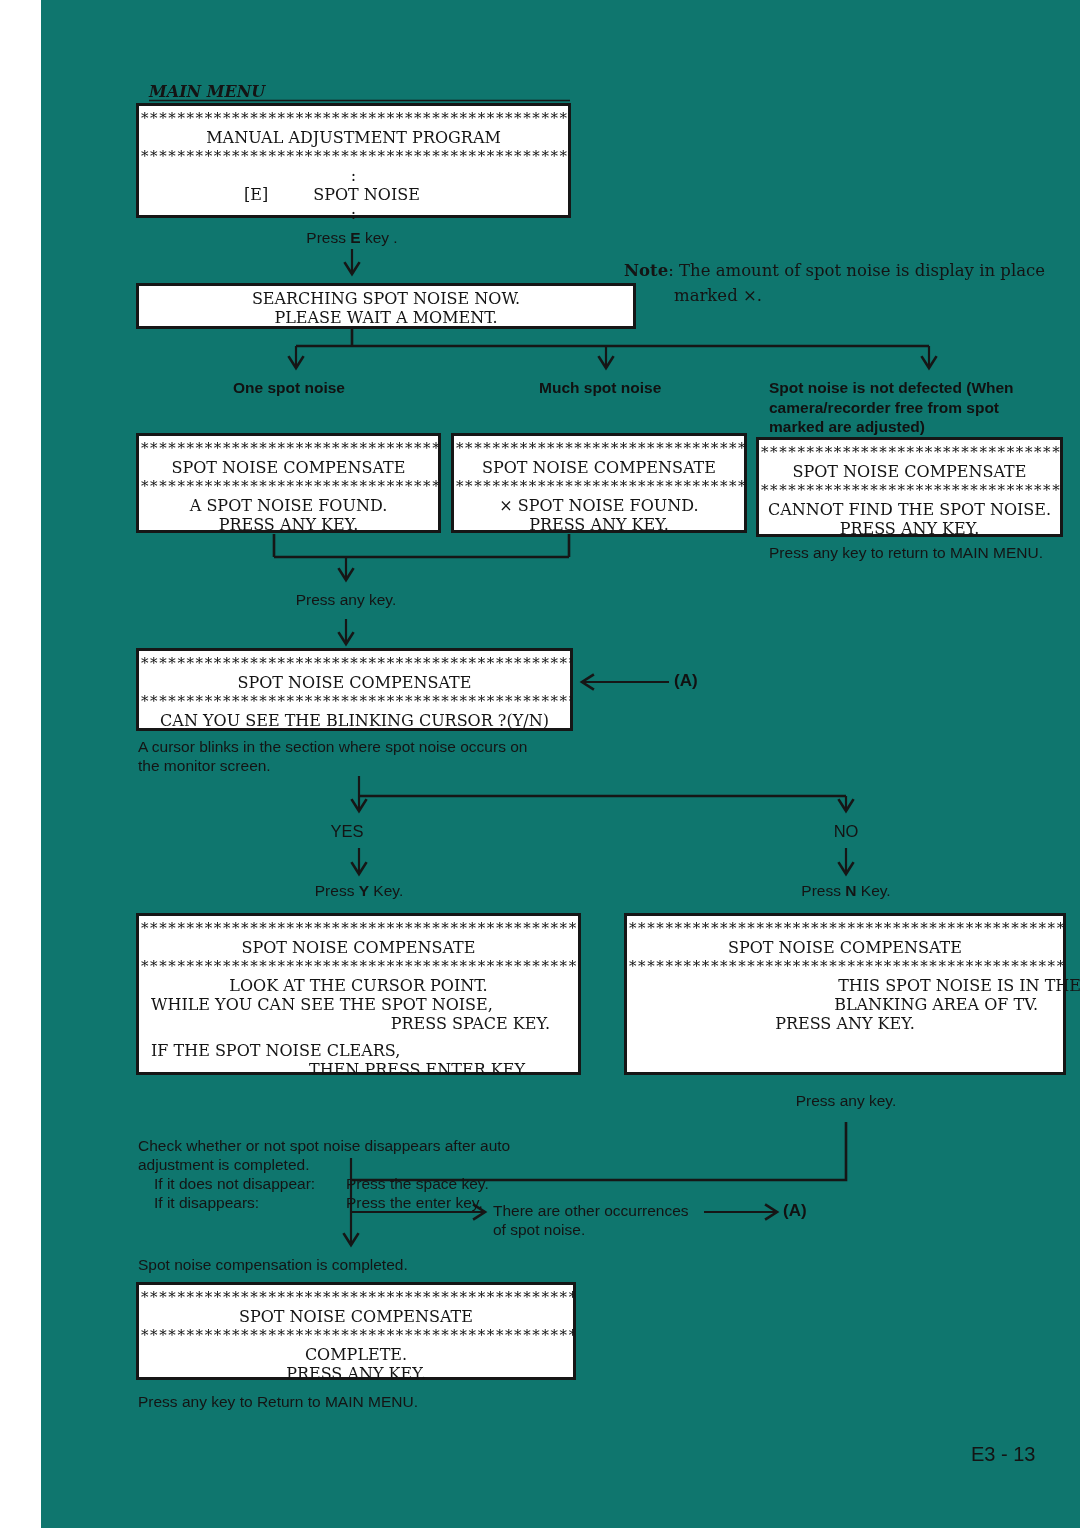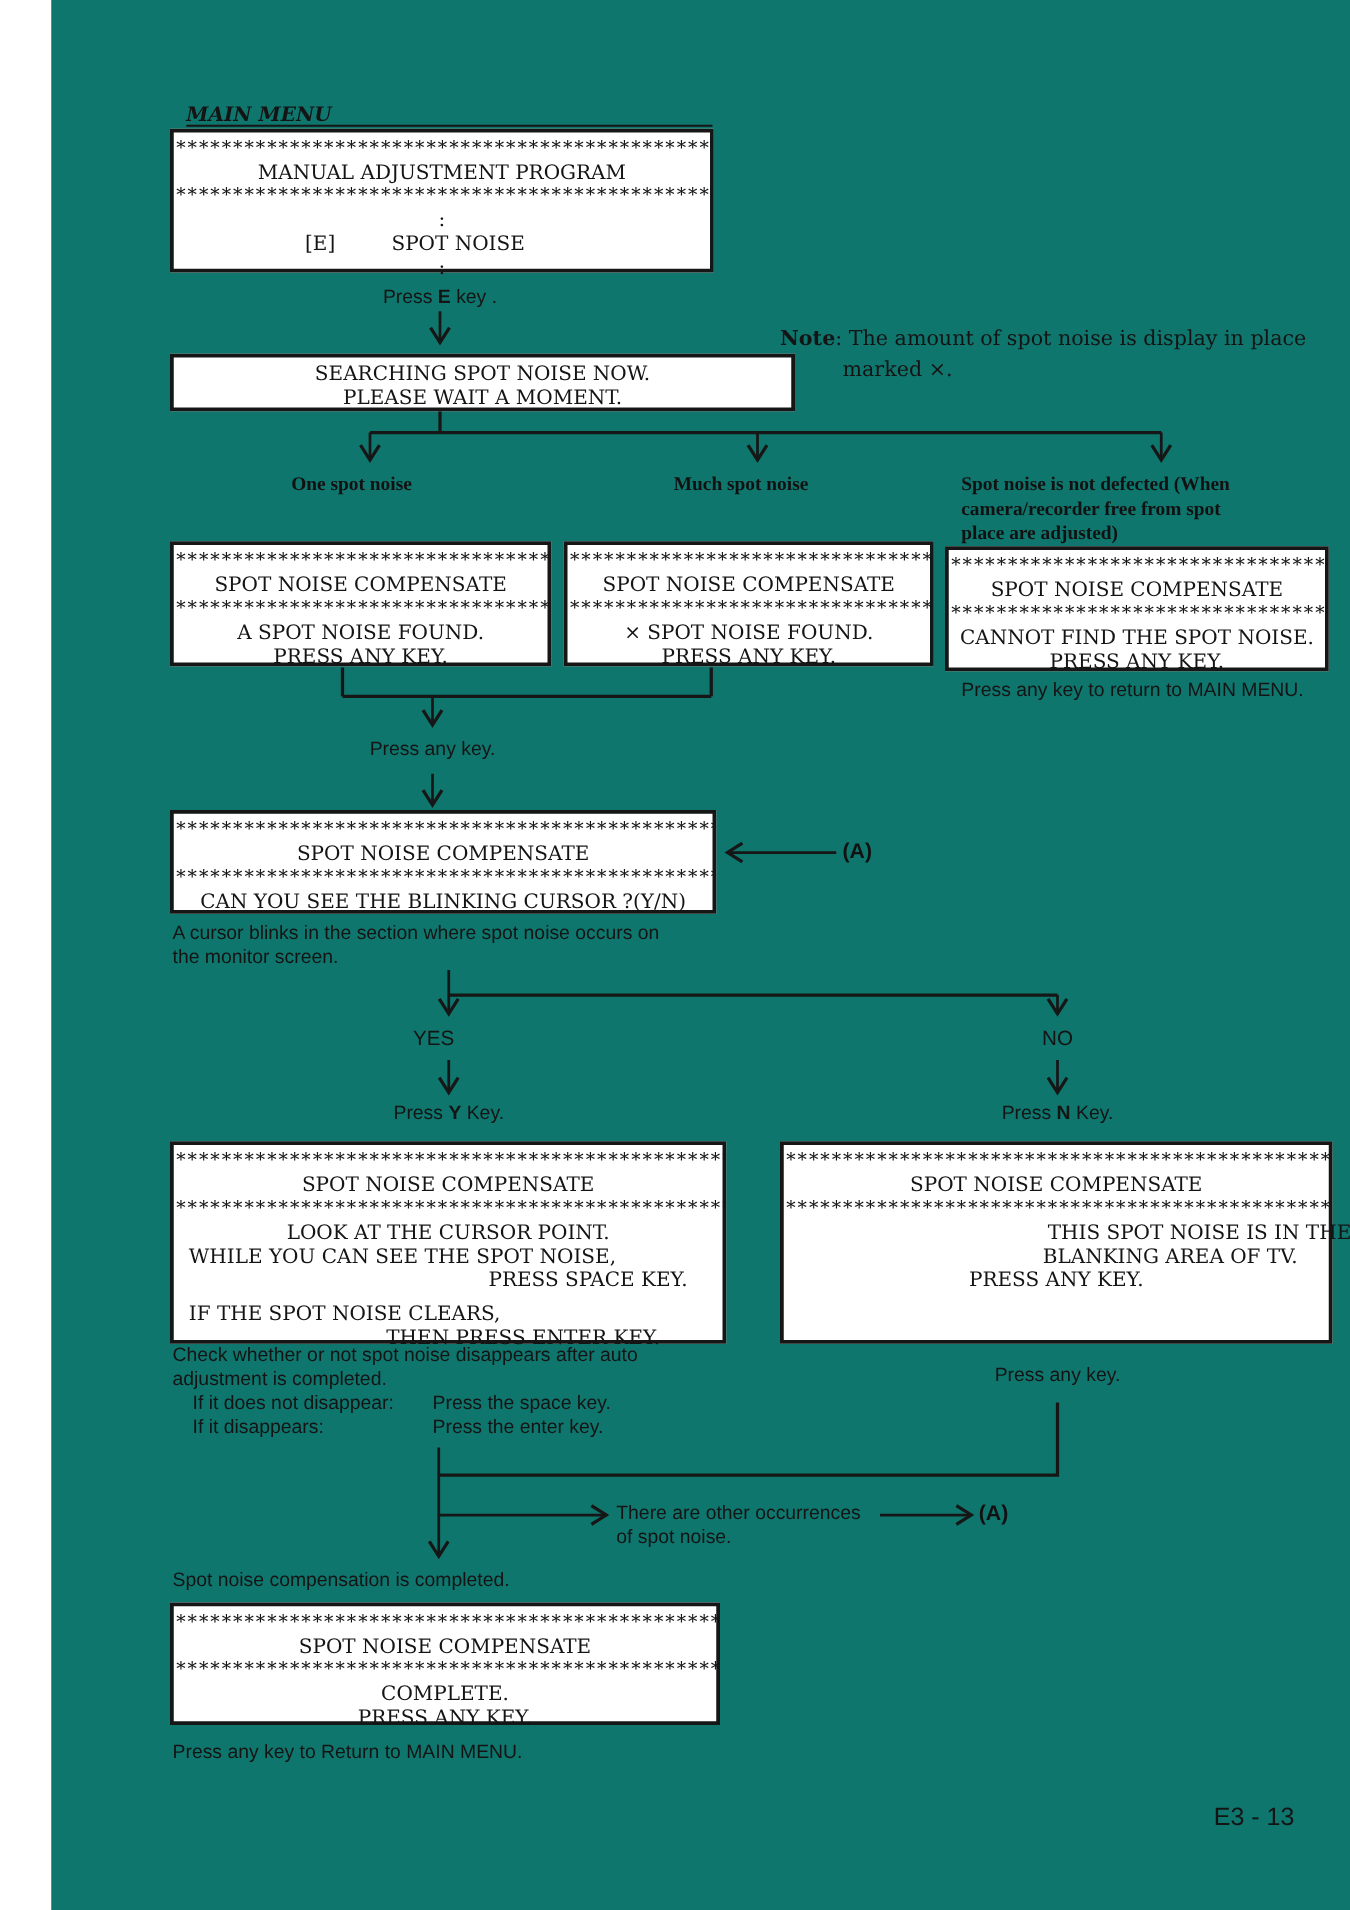--- a/index.html
+++ b/index.html
@@ -5,21 +5,21 @@
   html,body{margin:0;padding:0;background:#ffffff;}
   .page{position:relative;width:1080px;height:1528px;background:#0f766e;overflow:hidden;color:#141414;margin-left:41px;}
   .abs{position:absolute;}
   .sans{font-family:"Liberation Sans",sans-serif;font-size:15.5px;line-height:19px;color:#141414;}
   .bx{position:absolute;border:3px solid #161616;background:#fff;font-family:"DejaVu Serif",serif;
       font-size:16px;line-height:19px;color:#141414;box-sizing:border-box;padding-top:3px;}
   .ln{white-space:nowrap;overflow:hidden;width:100%;}
   .ctr{text-align:center;}
   .rt{text-align:right;}
   .stars{font-size:15px;letter-spacing:1.6px;padding-left:2px;line-height:19px;}
-  .blabel{font-family:Liberation Serif, serif;font-weight:bold;font-size:15.5px;line-height:19.5px;color:#111;white-space:nowrap;}
+  .blabel{font-family:Liberation Sans, sans-serif;font-weight:bold;font-size:15.5px;line-height:19.5px;color:#111;white-space:nowrap;}
   .keyb{font-weight:bold;}
   .aLbl{font-family:"Liberation Sans",sans-serif;font-weight:bold;font-size:17px;color:#111;white-space:nowrap;}
   .mainmenu{font-family:"DejaVu Serif",serif;font-weight:bold;font-style:italic;font-size:16px;color:#141414;white-space:nowrap;}
   .note-line{font-family:"DejaVu Serif",serif;font-size:16.5px;line-height:25px;color:#141414;white-space:nowrap;}
   .cond{display:inline-block;width:192px;}
   .footer{font-family:"Liberation Sans",sans-serif;font-size:20px;color:#141414;white-space:nowrap;}
   svg{position:absolute;left:0;top:0;}
 </style>
 </head>
 <body>
@@ -76,21 +76,21 @@
   <div class="abs" style="left:583px;top:258px;width:430px;">
     <div class="note-line"><b>Note</b><span>: The amount of spot noise is display in place</span></div>
     <div class="note-line" style="padding-left:50px;">marked ×.</div>
   </div>
 
   <div class="abs blabel" style="left:192px;top:378px;">One spot noise</div>
   <div class="abs blabel" style="left:498px;top:378px;">Much spot noise</div>
   <div class="abs" style="left:728px;top:378px;">
     <div class="blabel">Spot noise is not defected (When</div>
     <div class="blabel">camera/recorder free from spot</div>
-    <div class="blabel">place are adjusted)</div>
+    <div class="blabel">marked are adjusted)</div>
   </div>
 
   <div class="bx" style="left:95px;top:433px;width:305px;height:100px;">
     <div class="ln stars">****************************************</div>
     <div class="ln ctr">SPOT NOISE COMPENSATE</div>
     <div class="ln stars">****************************************</div>
     <div class="ln ctr">A SPOT NOISE FOUND.</div>
     <div class="ln ctr">PRESS ANY KEY.</div>
   </div>
   <div class="bx" style="left:410px;top:433px;width:296px;height:100px;">
@@ -145,21 +145,21 @@
 
   <div class="bx" style="left:583px;top:913px;width:442px;height:162px;">
     <div class="ln stars">************************************************************</div>
     <div class="ln ctr">SPOT NOISE COMPENSATE</div>
     <div class="ln stars">************************************************************</div>
     <div class="ln" style="padding-left:18px;text-align:right;">THIS SPOT NOISE IS IN THE</div>
     <div class="ln rt" style="padding-right:25px;box-sizing:border-box;padding-left:33px;">BLANKING AREA OF TV.</div>
     <div class="ln ctr">PRESS ANY KEY.</div>
   </div>
 
-  <div class="abs sans" style="left:97px;top:1075px;">
+  <div class="abs sans" style="left:97px;top:1136px;">
     <div>Check whether or not spot noise disappears after auto</div>
     <div>adjustment is completed.</div>
     <div style="padding-left:16px;"><span class="cond">If it does not disappear:</span><span>Press the space key.</span></div>
     <div style="padding-left:16px;"><span class="cond">If it disappears:</span><span>Press the enter key.</span></div>
   </div>
 
   <div class="abs sans ctr" style="left:725px;top:1091px;width:160px;">Press any key.</div>
 
   <div class="abs sans" style="left:452px;top:1201px;">
     <div>There are other occurrences</div>

